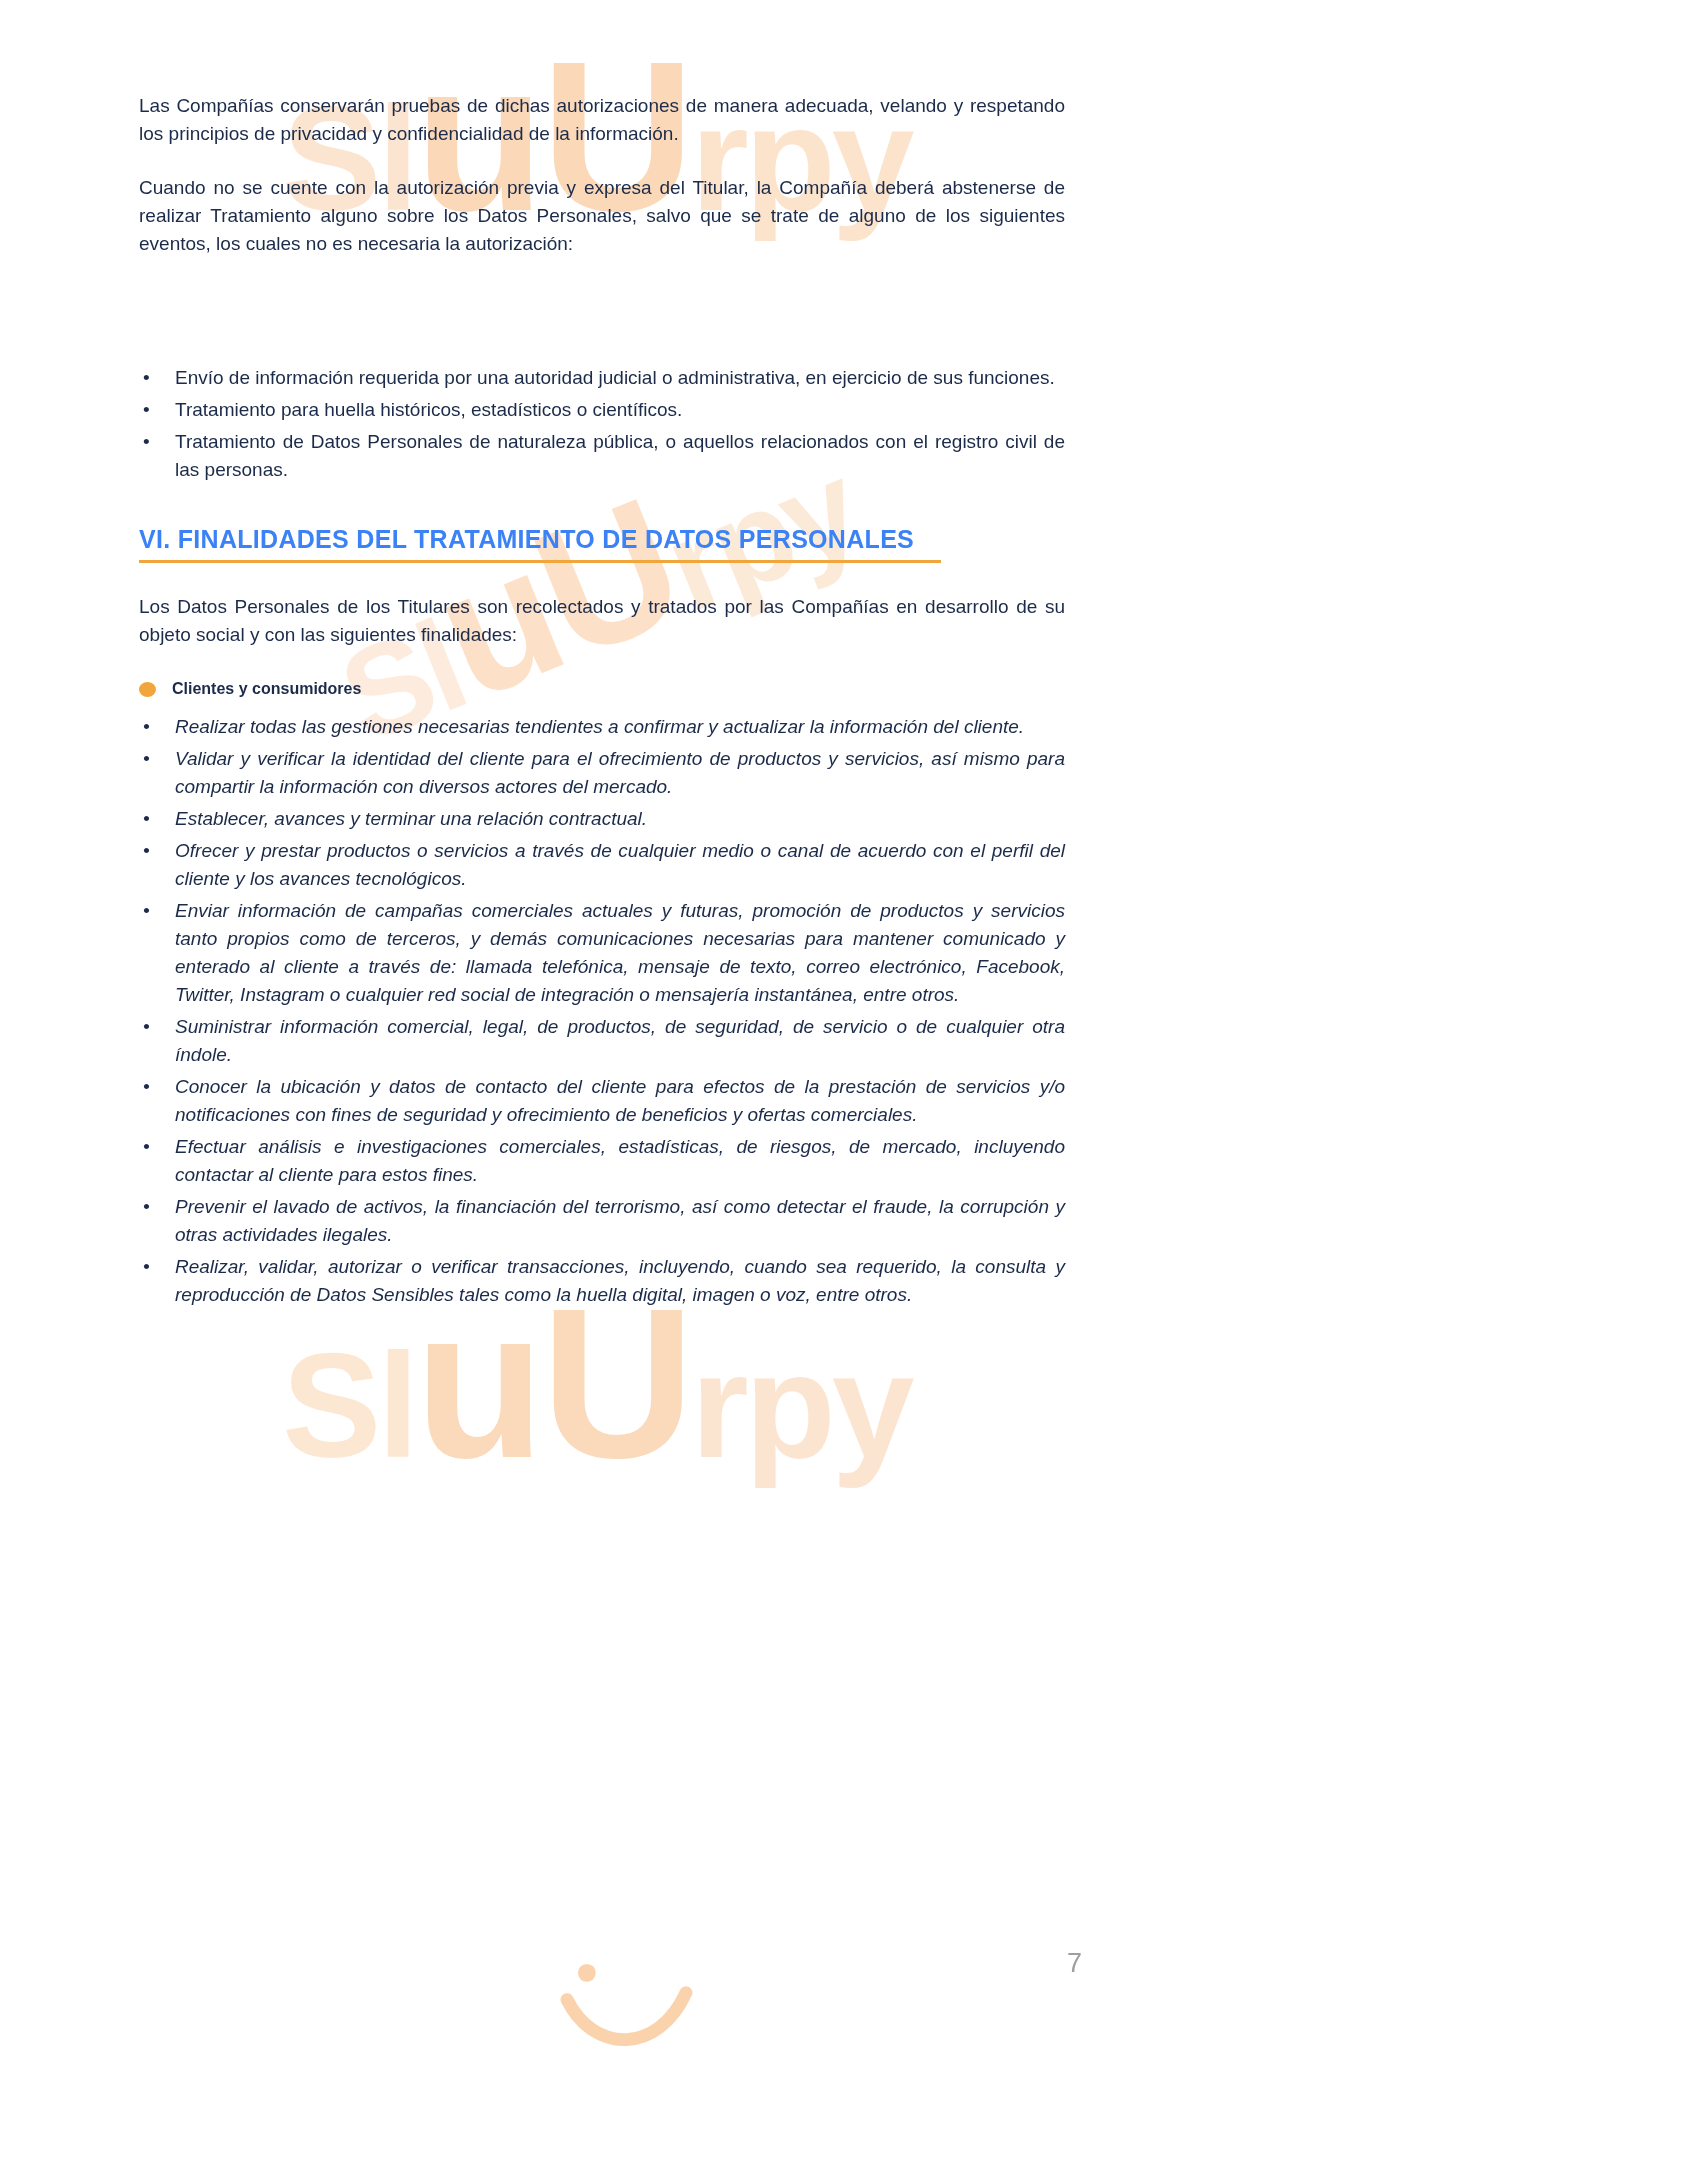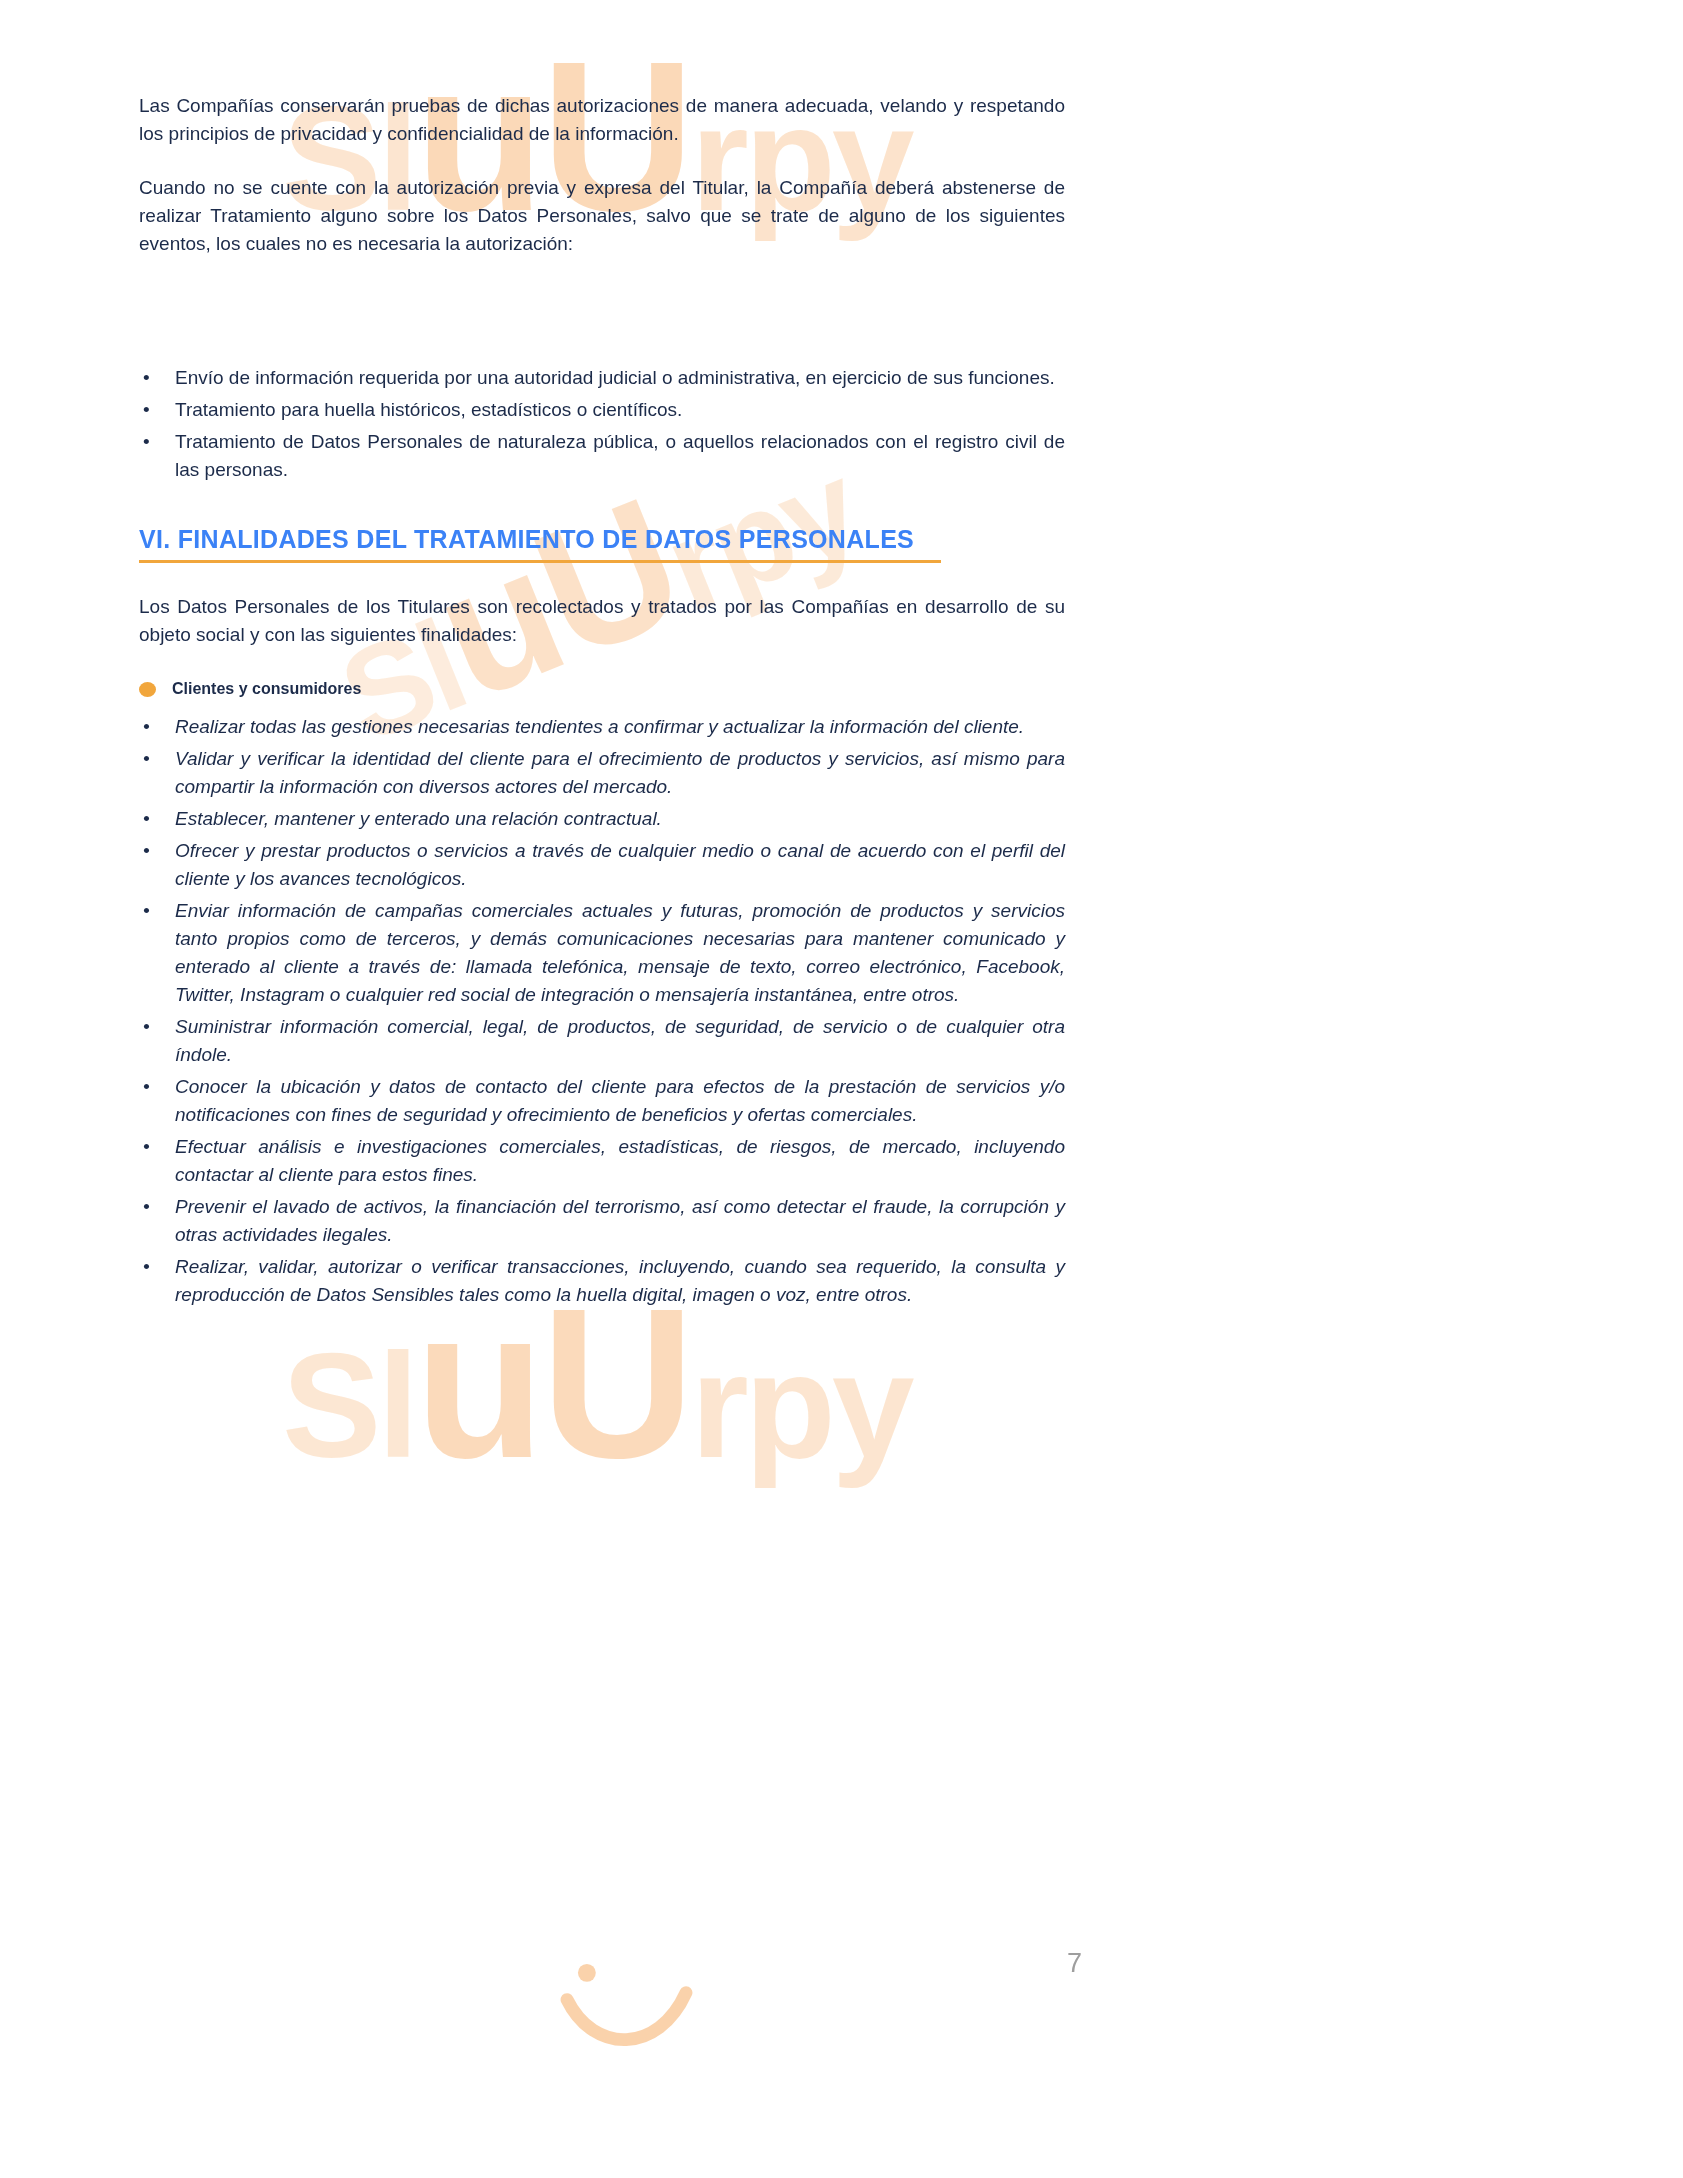--- a/index.html
+++ b/index.html
@@ -165,21 +165,21 @@
     <p>Los Datos Personales de los Titulares son recolectados y tratados por las Compañías en desarrollo de su objeto social y con las siguientes finalidades:</p>
 
     <div class="subheading">
       <span class="dot"></span>
       <span class="sub-label">Clientes y consumidores</span>
     </div>
 
     <ul class="bullets last">
       <li><span>Realizar todas las gestiones necesarias tendientes a confirmar y actualizar la información del cliente.</span></li>
       <li><span>Validar y verificar la identidad del cliente para el ofrecimiento de productos y servicios, así mismo para compartir la información con diversos actores del mercado.</span></li>
-      <li><span>Establecer, mantener y enterado una relación contractual.</span></li>
+      <li><span>Establecer, avances y terminar una relación contractual.</span></li>
       <li><span>Ofrecer y prestar productos o servicios a través de cualquier medio o canal de acuerdo con el perfil del cliente y los avances tecnológicos.</span></li>
       <li><span>Enviar información de campañas comerciales actuales y futuras, promoción de productos y servicios tanto propios como de terceros, y demás comunicaciones necesarias para mantener comunicado y enterado al cliente a través de: llamada telefónica, mensaje de texto, correo electrónico, Facebook, Twitter, Instagram o cualquier red social de integración o mensajería instantánea, entre otros.</span></li>
       <li><span>Suministrar información comercial, legal, de productos, de seguridad, de servicio o de cualquier otra índole.</span></li>
       <li><span>Conocer la ubicación y datos de contacto del cliente para efectos de la prestación de servicios y/o notificaciones con fines de seguridad y ofrecimiento de beneficios y ofertas comerciales.</span></li>
       <li><span>Efectuar análisis e investigaciones comerciales, estadísticas, de riesgos, de mercado, incluyendo contactar al cliente para estos fines.</span></li>
       <li><span>Prevenir el lavado de activos, la financiación del terrorismo, así como detectar el fraude, la corrupción y otras actividades ilegales.</span></li>
       <li><span>Realizar, validar, autorizar o verificar transacciones, incluyendo, cuando sea requerido, la consulta y reproducción de Datos Sensibles tales como la huella digital, imagen o voz, entre otros.</span></li>
     </ul>
 
   </div>

